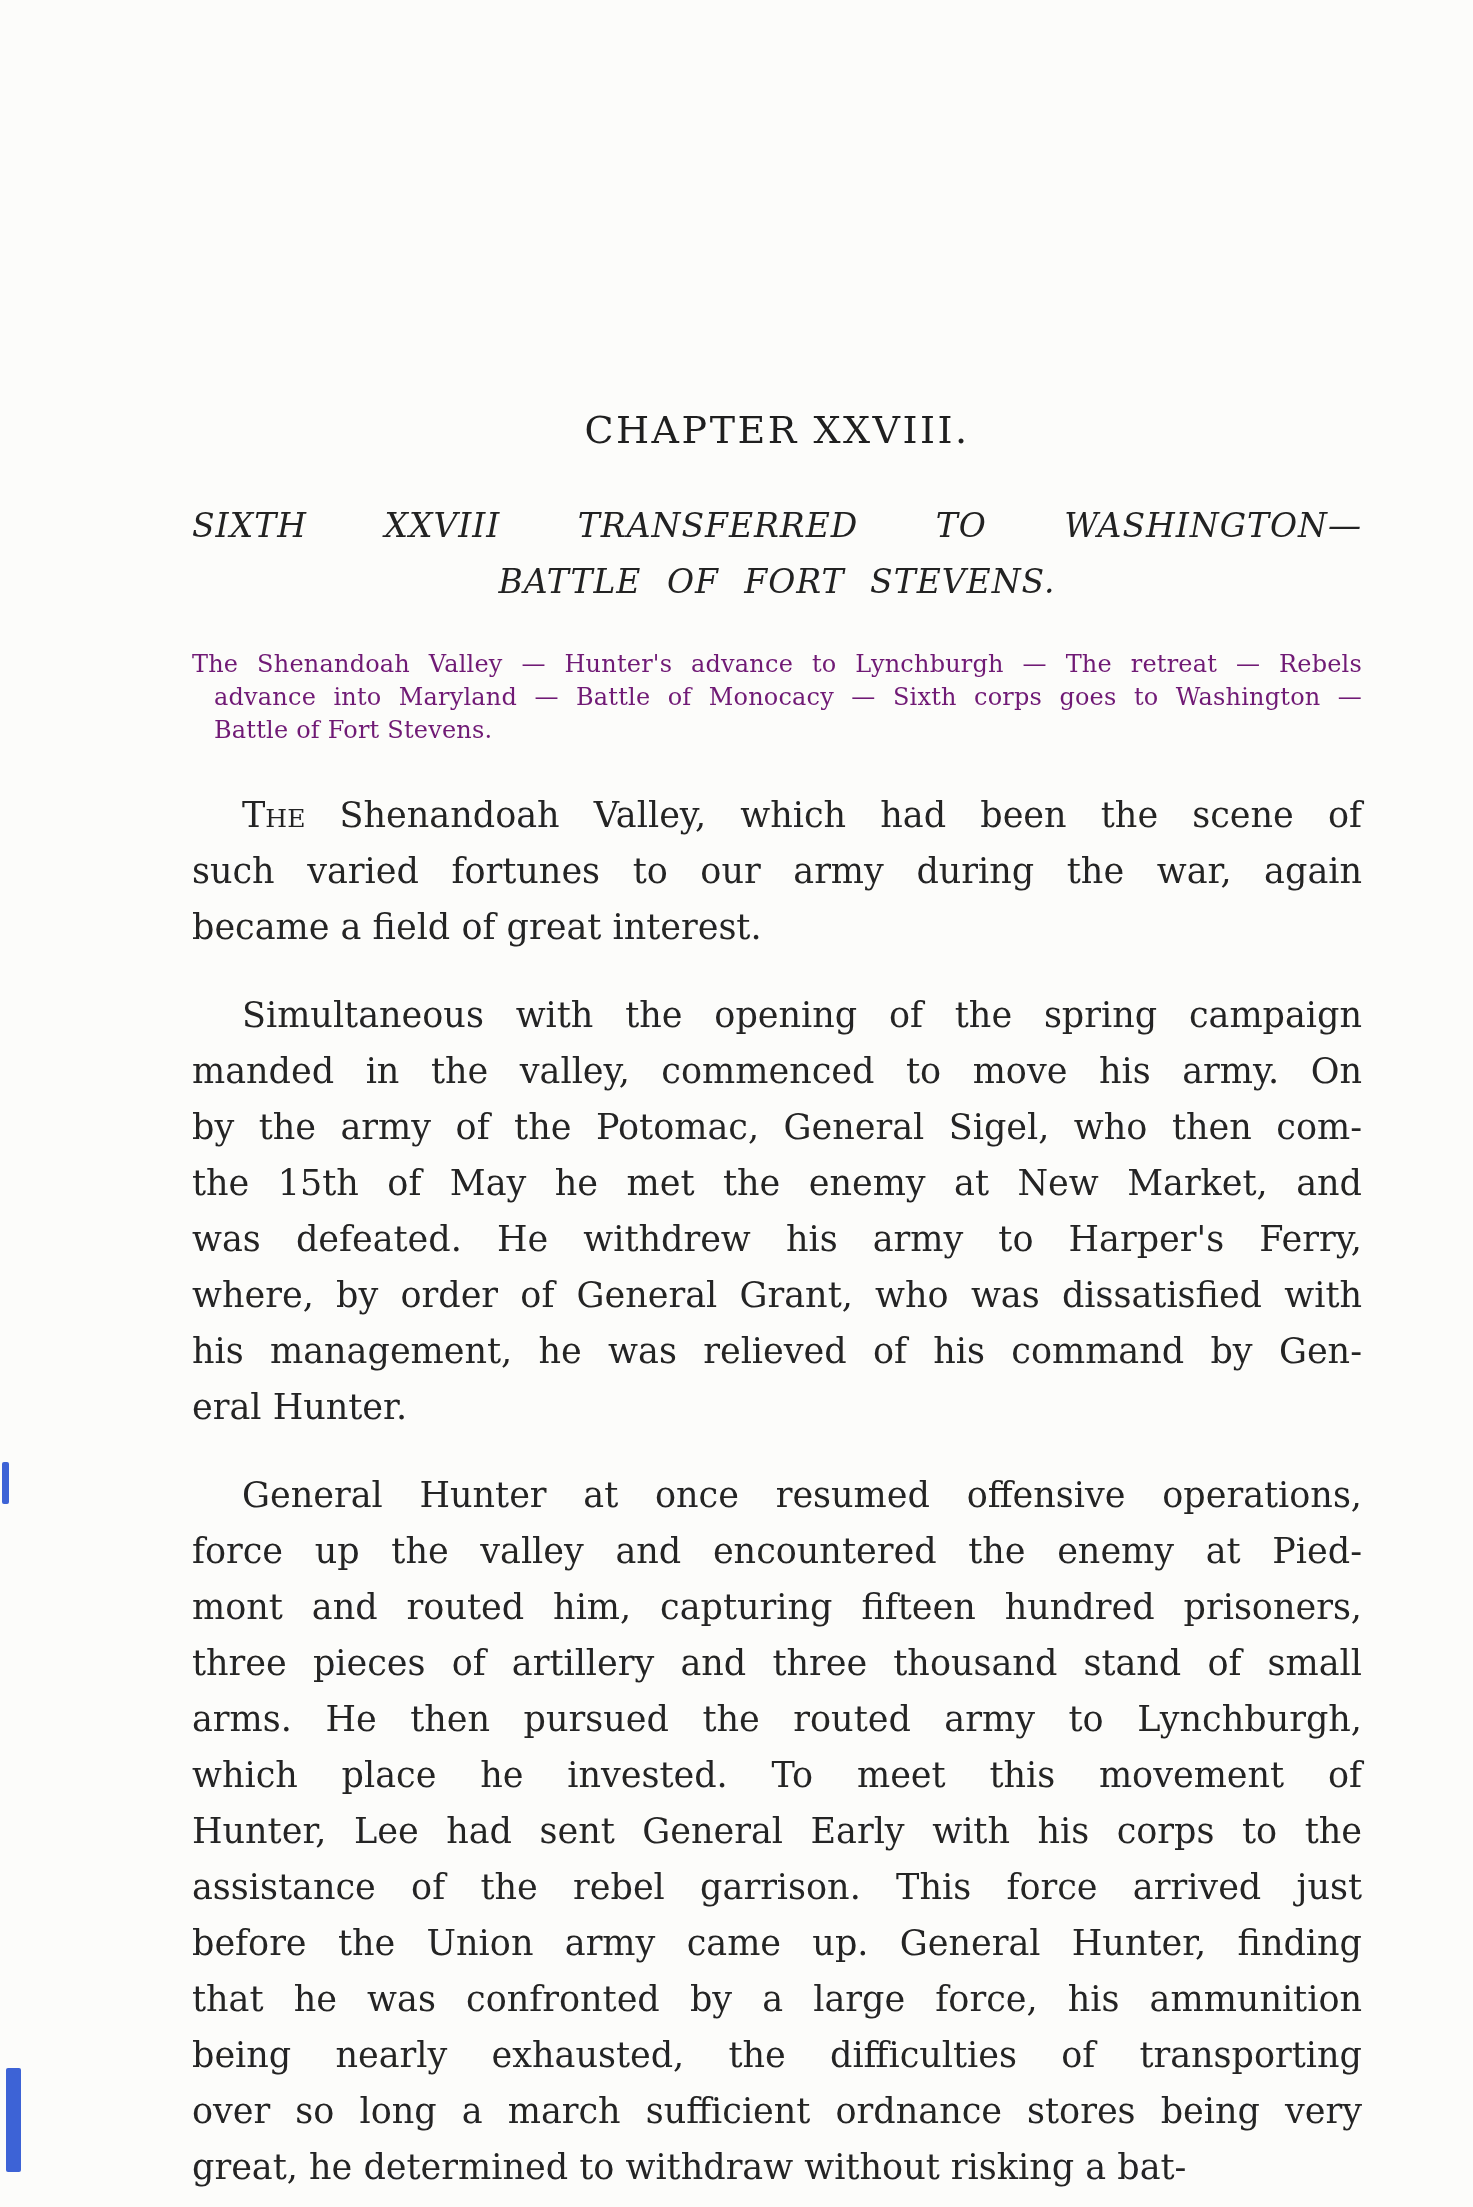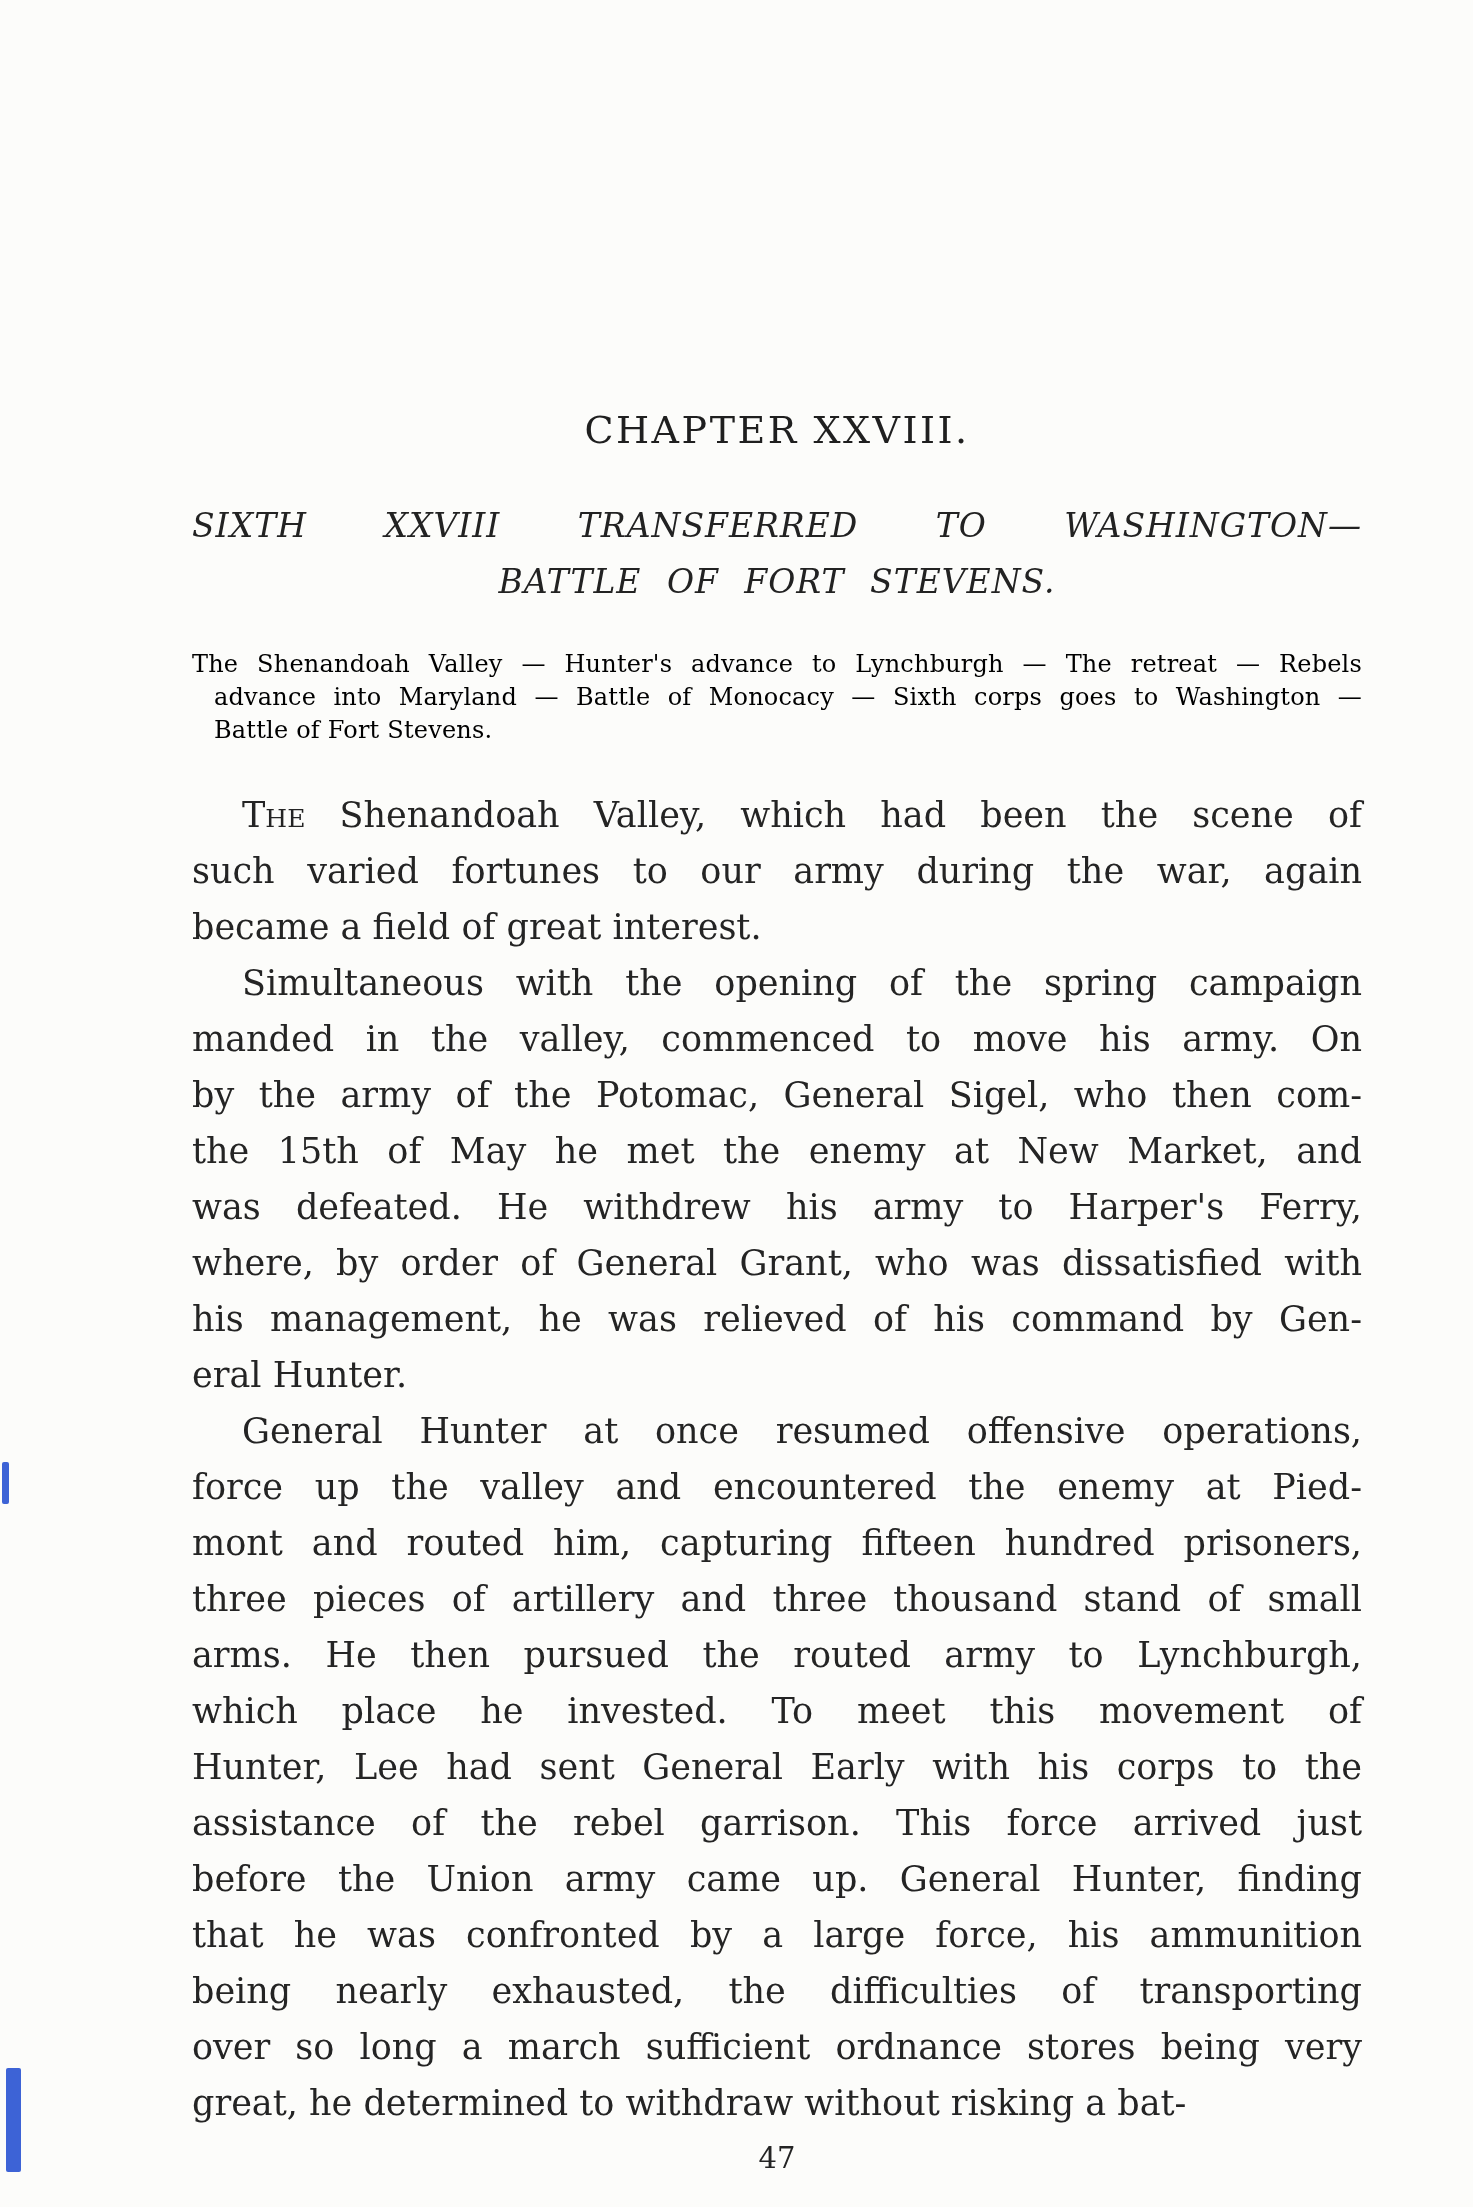--- a/index.html
+++ b/index.html
@@ -39,31 +39,31 @@
     margin-bottom: 38px;
     color: #222;
   }
   .subtitle-line.jlast { text-align: justify; text-align-last: justify; }
   .subtitle-line.centerline { text-align: center; word-spacing: 14px; }
   .summary {
     font-size: 24px;
     line-height: 33px;
     letter-spacing: 0.2px;
     margin-bottom: 40px;
-    color: #000000;
+    color: #701a75;
   }
   .summary-line.jfull { text-align: justify; text-align-last: justify; }
   .summary-line.hang { padding-left: 22px; }
   .body-text {
     font-size: 35px;
     line-height: 56px;
   }
   .bline { text-align: justify; text-align-last: justify; }
   .bline.plast { text-align-last: left; }
-  .bline.indent { text-indent: 50px; }
+  .bline.indent { text-indent: 50px; margin-top: 32px; }
   .lead-smallcaps { font-variant: small-caps; }
   .page-number {
     text-align: center;
     font-size: 29px;
     margin-top: 10px;
     color: #242424;
   }
 </style>
 </head>
 <body>

